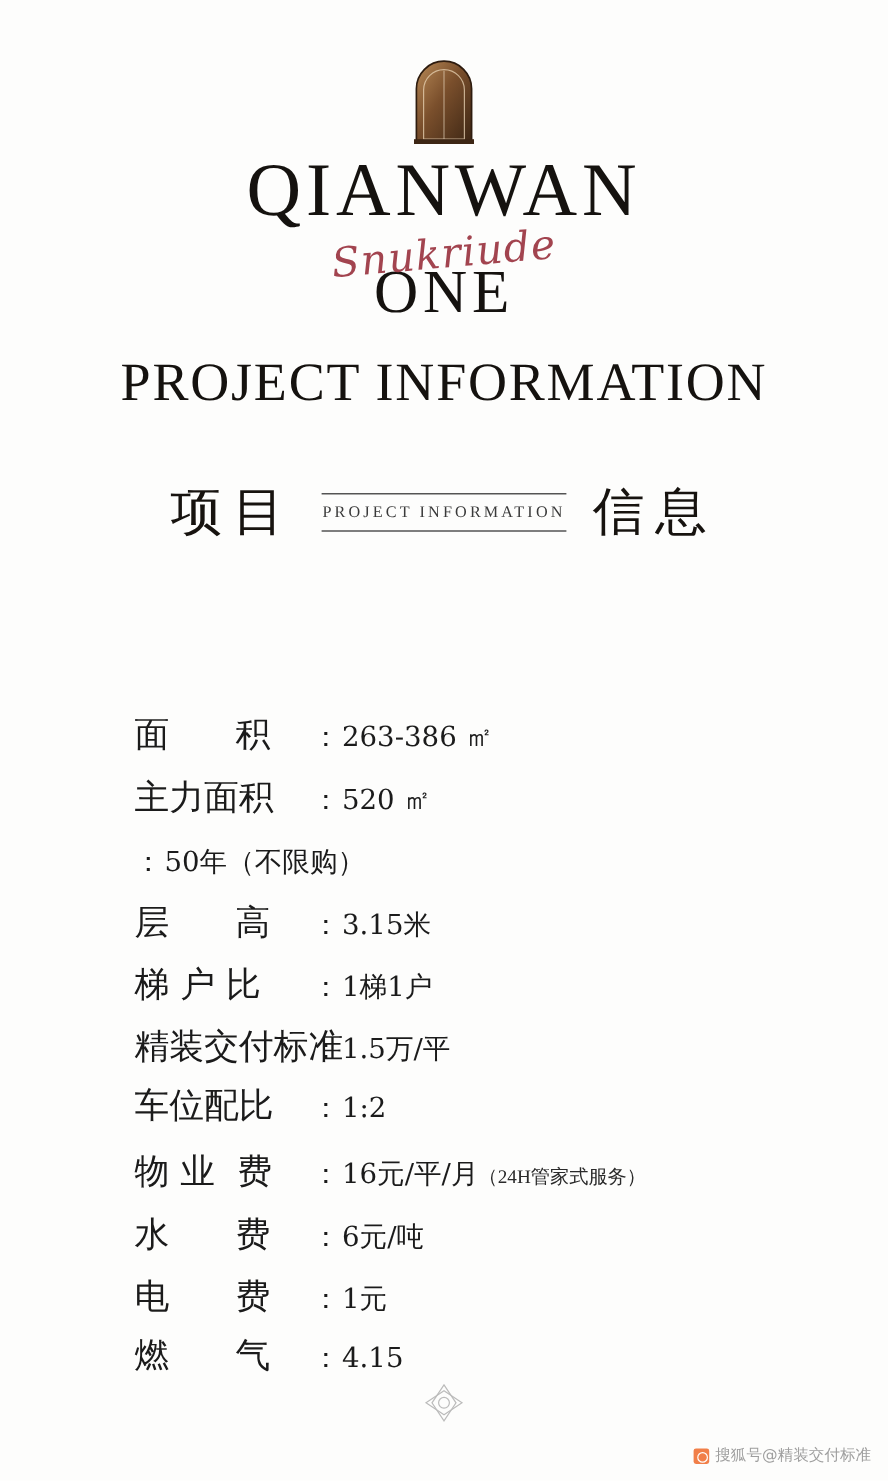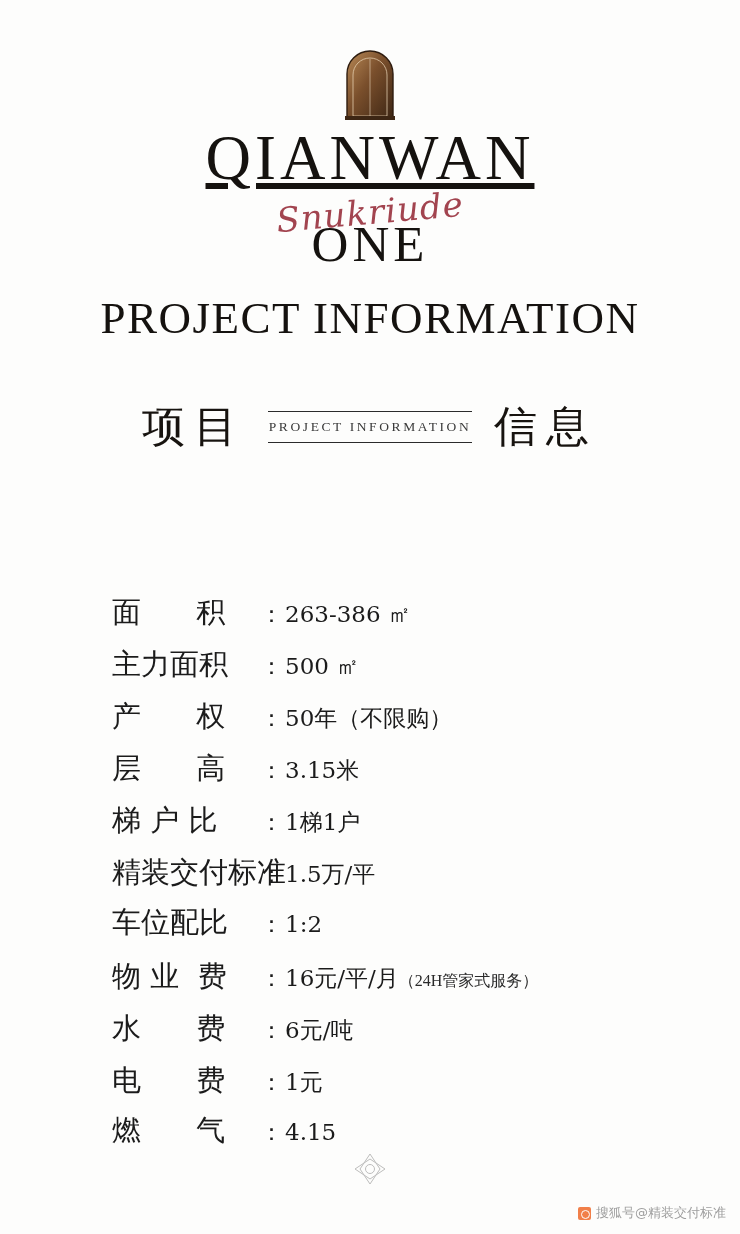--- a/index.html
+++ b/index.html
@@ -41,21 +41,20 @@
     width: 740px;
     text-align: center;
   }
   .line-qianwan {
     font-family: "Liberation Serif", serif;
     font-size: 63px;
     letter-spacing: 4px;
     line-height: 1.02;
     color: #15120f;
     font-weight: 400;
-    text-decoration: underline;
   }
   .line-one {
     font-family: "Liberation Serif", serif;
     font-size: 51px;
     letter-spacing: 4px;
     line-height: 1.02;
     color: #15120f;
     margin-top: 28px;
     font-weight: 400;
   }
@@ -245,26 +244,25 @@
     <div class="spec-row">
       <span class="spec-label">面      积</span>
       <span class="spec-colon">：</span>
       <span class="spec-value">263-386 ㎡</span>
       <span class="spec-note"></span>
     </div>
 
     <div class="spec-row">
       <span class="spec-label">主力面积</span>
       <span class="spec-colon">：</span>
-      <span class="spec-value">500 ㎡</span>
-      <span class="spec-note"></span>
-    </div>
-
-    <div class="spec-row">
-      <span class="spec-label">产      权</span>
+      <span class="spec-value">520 ㎡</span>
+      <span class="spec-note"></span>
+    </div>
+
+    <div class="spec-row">
       <span class="spec-colon">：</span>
       <span class="spec-value">50年（不限购）</span>
       <span class="spec-note"></span>
     </div>
 
     <div class="spec-row">
       <span class="spec-label">层      高</span>
       <span class="spec-colon">：</span>
       <span class="spec-value">3.15米</span>
       <span class="spec-note"></span>

